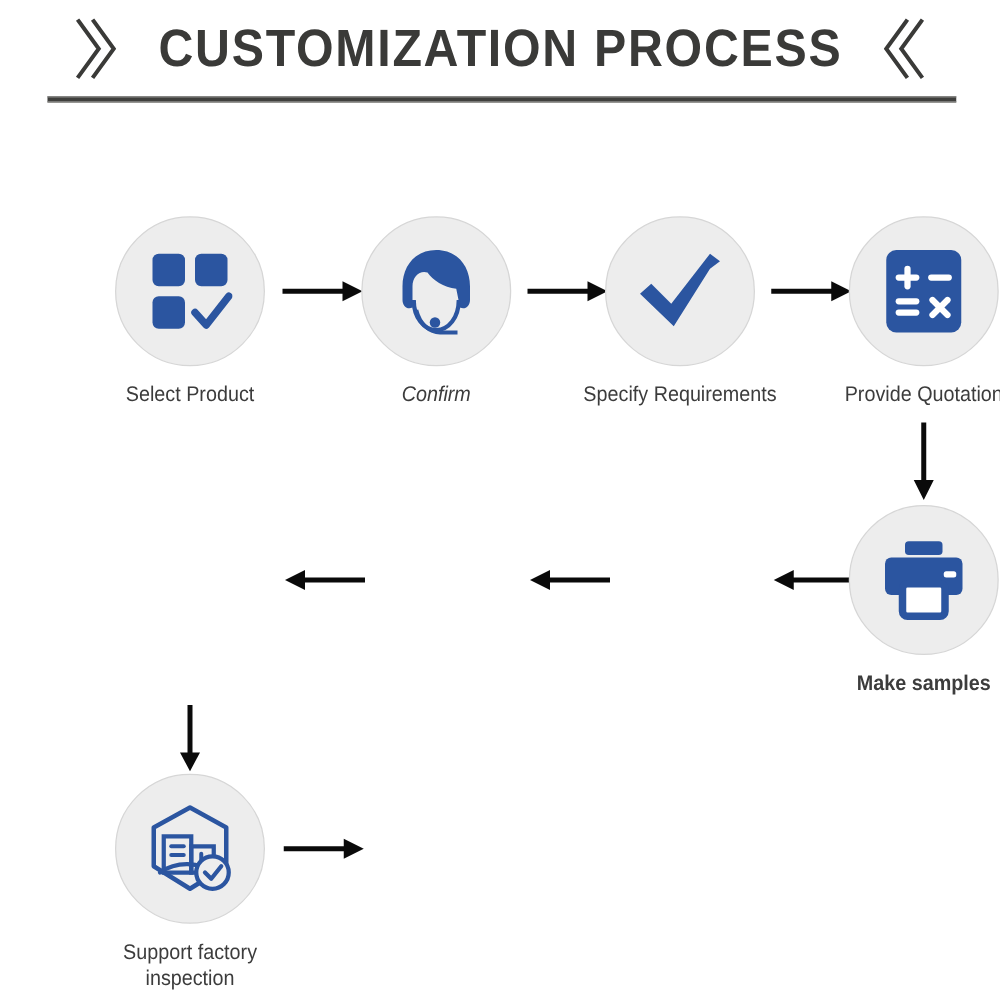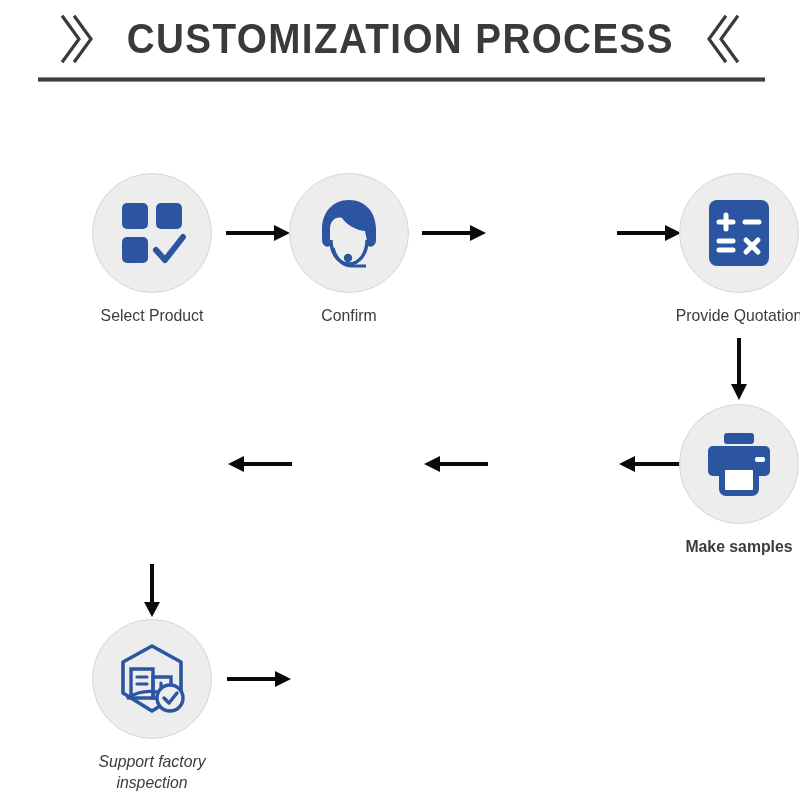--- a/index.html
+++ b/index.html
@@ -173,34 +173,42 @@
       <svg width="68" height="68" viewBox="0 0 68 68">
         <rect x="4" y="4" width="26" height="26" rx="5" fill="#2B55A0"></rect>
         <rect x="38" y="4" width="26" height="26" rx="5" fill="#2B55A0"></rect>
         <rect x="4" y="38" width="26" height="26" rx="5" fill="#2B55A0"></rect>
         <path d="M38 51 L47 61 L65 38" fill="none" stroke="#2B55A0" stroke-width="6" stroke-linecap="round" stroke-linejoin="round"></path>
       </svg>
     </div>
     <div class="node-label">Select Product</div>
   </div>
 
-  <div class="node" style="left:310px; top:167px;">
+  <div class="node" style="left:310px; top:167px;font-style:italic;">
     <div class="circle">
       <svg width="74" height="74" viewBox="0 0 74 74">
         <path d="M37 4 C20 4 10 17 10 33 L10 44 C10 49 14 52 18 50 L18 33
                  C18 25 24 20 30 22 C34 28 43 34 53 35 L56 50
                  C60 52 64 49 64 44 L64 33 C64 17 54 4 37 4 Z" fill="#2B55A0"></path>
         <path d="M19 44 C19 58 27 68 37 68 C47 68 55 58 55 44" fill="none" stroke="#2B55A0" stroke-width="3.4"></path>
         <path d="M21 52 C24 64 32 70 40 70 L54 70" fill="none" stroke="#2B55A0" stroke-width="3.2"></path>
         <circle cx="36" cy="62" r="4.2" fill="#2B55A0"></circle>
       </svg>
     </div>
     <div class="node-label">Confirm</div>
   </div>
 
+  <div class="node" style="left:505px; top:167px;">
+    <div class="circle">
+      <svg width="72" height="72" viewBox="0 0 72 72">
+        <path d="M4 38 L13 30 L29 46 L60 6 L68 12 L60 18 L31 64 Z" fill="#2B55A0"></path>
+      </svg>
+    </div>
+    <div class="node-label">Specify Requirements</div>
+  </div>
 
   <div class="node" style="left:700px; top:167px;">
     <div class="circle">
       <svg width="64" height="70" viewBox="0 0 64 70">
         <rect x="2" y="2" width="60" height="66" rx="8" fill="#2B55A0"></rect>
         <g stroke="#FFFFFF" stroke-width="5" stroke-linecap="round">
           <line x1="12" y1="24" x2="26" y2="24"></line>
           <line x1="19" y1="17" x2="19" y2="31"></line>
           <line x1="38" y1="24" x2="52" y2="24"></line>
           <line x1="12" y1="43" x2="26" y2="43"></line>
@@ -221,21 +229,21 @@
       <svg width="74" height="66" viewBox="0 0 74 66">
         <rect x="22" y="2" width="30" height="11" rx="3" fill="#2B55A0"></rect>
         <rect x="6" y="15" width="62" height="30" rx="5" fill="#2B55A0"></rect>
         <rect x="53" y="26" width="10" height="5" rx="2" fill="#FFFFFF"></rect>
         <rect x="20" y="36" width="34" height="26" rx="4" fill="#FFFFFF" stroke="#2B55A0" stroke-width="6"></rect>
       </svg>
     </div>
     <div class="node-label">Make samples</div>
   </div>
 
-  <div class="node" style="left:113px; top:613px;font-style:italic;">
+  <div class="node" style="left:113px; top:613px;">
     <div class="circle">
       <svg width="74" height="72" viewBox="0 0 74 72">
         <path d="M37 3 L66 19 L66 50 L37 68 L8 50 L8 19 Z" fill="none" stroke="#2B55A0" stroke-width="3.6" stroke-linejoin="round"></path>
         <path d="M16 26 L38 26 L38 55 L16 55 Z" fill="none" stroke="#2B55A0" stroke-width="3.4"></path>
         <path d="M38 34 L56 34 L56 55 L38 55 Z" fill="none" stroke="#2B55A0" stroke-width="3.4"></path>
         <line x1="22" y1="34" x2="32" y2="34" stroke="#2B55A0" stroke-width="3.2" stroke-linecap="round"></line>
         <line x1="22" y1="41" x2="32" y2="41" stroke="#2B55A0" stroke-width="3.2" stroke-linecap="round"></line>
         <line x1="46" y1="40" x2="46" y2="48" stroke="#2B55A0" stroke-width="3.2" stroke-linecap="round"></line>
         <path d="M13 55 C26 46 44 46 58 56" fill="none" stroke="#2B55A0" stroke-width="3.4" stroke-linecap="round"></path>
         <circle cx="55" cy="55" r="13" fill="#EDEDED" stroke="#2B55A0" stroke-width="3.4"></circle>

